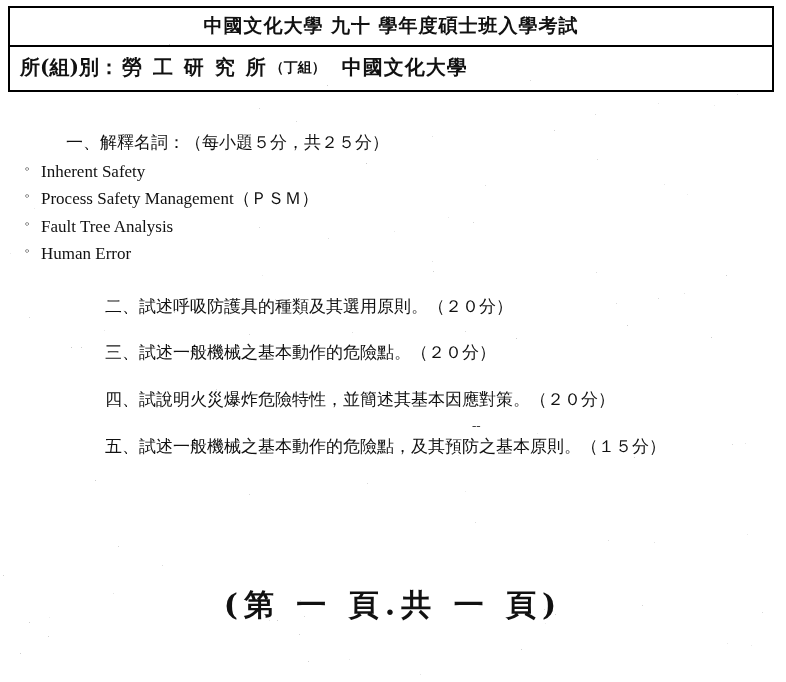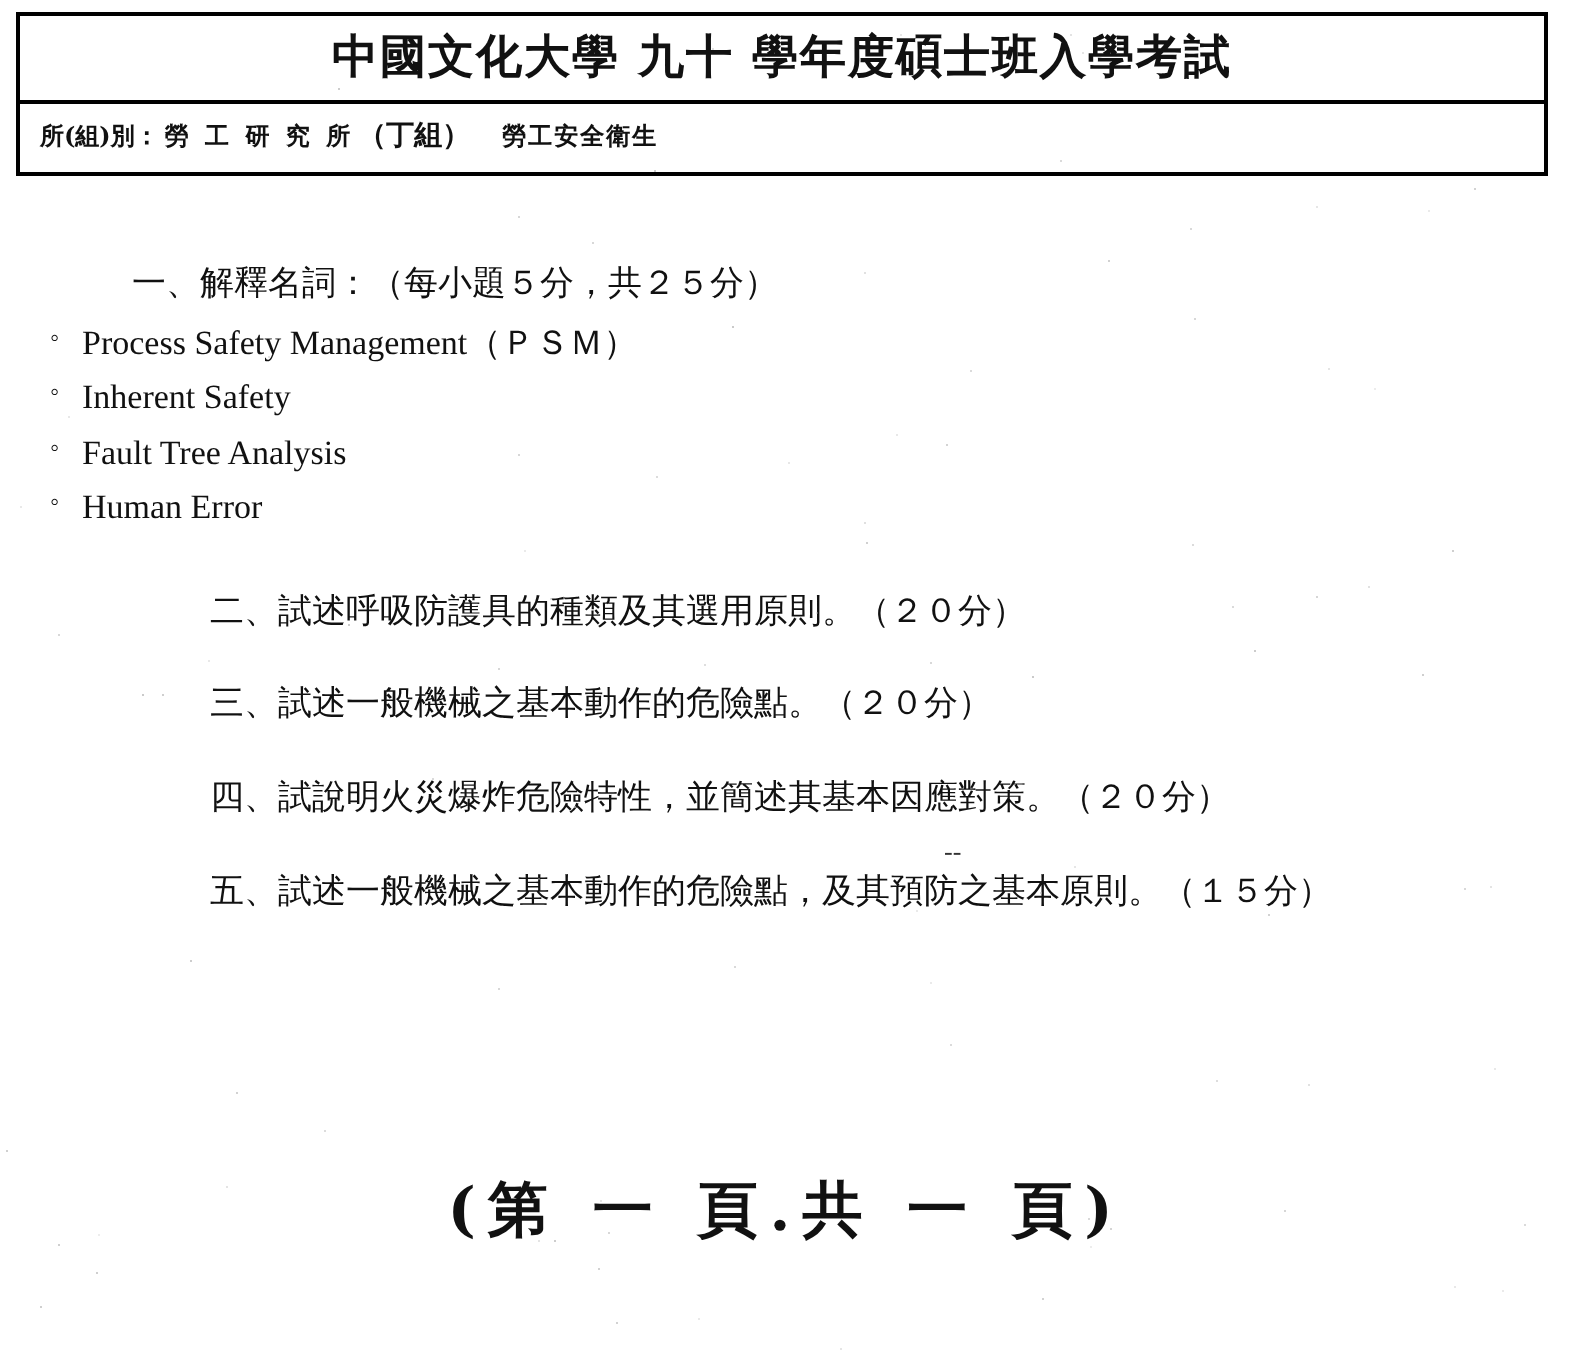--- a/index.html
+++ b/index.html
@@ -28,32 +28,32 @@
     left: 8px;
     top: 6px;
     width: 766px;
     border: 2px solid #000000;
     box-sizing: border-box;
   }
   .header-title-row {
     border-bottom: 2px solid #000000;
     text-align: center;
     padding: 5px 0 6px 0;
-    font-size: 23px;
+    font-size: 19px;
     font-weight: bold;
     letter-spacing: 1px;
     font-family: "DejaVu Serif", "Liberation Serif", serif;
   }
   .header-sub-row {
     display: flex;
     align-items: center;
     padding: 7px 0 9px 0;
   }
   .hs-cell {
-    font-size: 12px;
+    font-size: 20px;
     font-weight: bold;
     white-space: nowrap;
     font-family: "DejaVu Serif", "Liberation Serif", serif;
   }
   .hs-dept-label {
     padding-left: 10px;
     letter-spacing: 0px;
   }
   .hs-dept-value {
     letter-spacing: 2px;
@@ -150,31 +150,31 @@
 <body>
 
 <div class="page">
 
   <div class="header-box">
     <div class="header-title-row">中國文化大學 九十 學年度碩士班入學考試</div>
     <div class="header-sub-row">
       <span class="hs-cell hs-dept-label">所(組)別：</span>
       <span class="hs-cell hs-dept-value">勞 工 研 究 所</span>
       <span class="hs-cell hs-dept-group">（丁組）</span>
-      <span class="hs-cell hs-subject-value">勞工安全衛生</span>
+      <span class="hs-cell hs-subject-value">中國文化大學</span>
     </div>
   </div>
 
   <div class="content">
 
     <div class="q-block">
       <div class="q-line q1">一、解釋名詞：（每小題５分，共２５分）</div>
       <ul class="sub-list q1">
+        <li class="sub-item">Inherent Safety</li>
         <li class="sub-item">Process Safety Management（ＰＳＭ）</li>
-        <li class="sub-item">Inherent Safety</li>
         <li class="sub-item">Fault Tree Analysis</li>
         <li class="sub-item">Human Error</li>
       </ul>
     </div>
 
     <div class="q-block">
       <div class="q-line q2">二、試述呼吸防護具的種類及其選用原則。（２０分）</div>
     </div>
 
     <div class="q-block">

